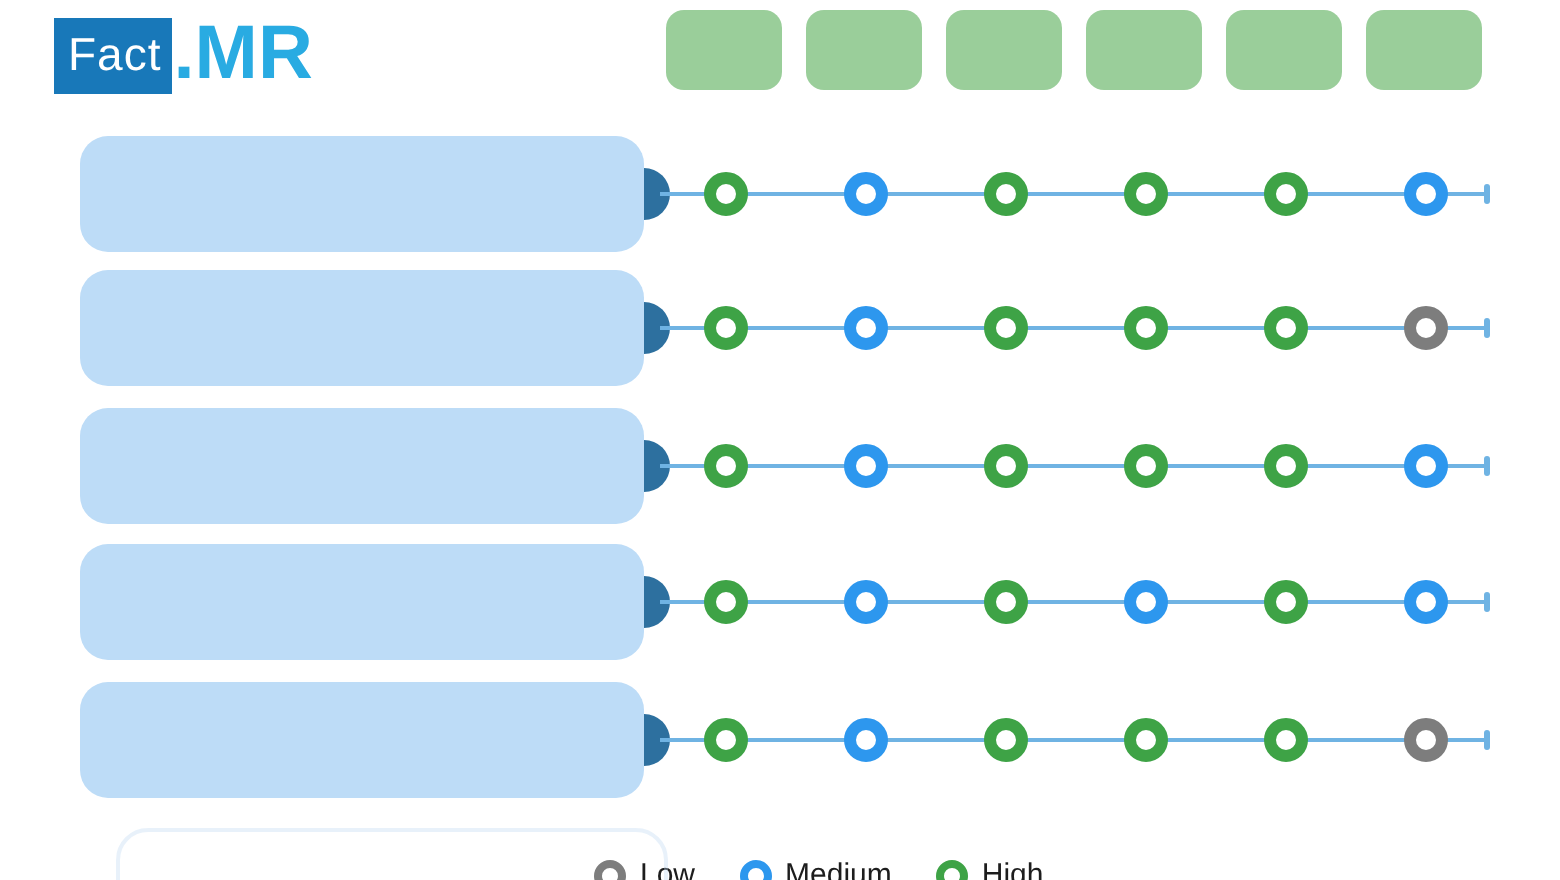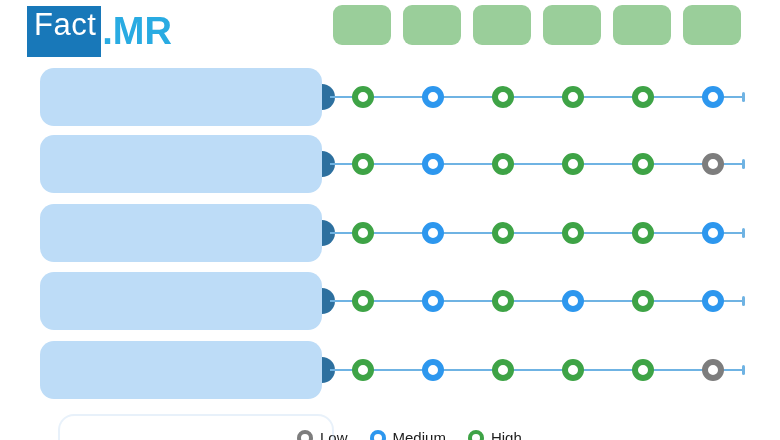--- a/index.html
+++ b/index.html
@@ -4,22 +4,22 @@
 <style>
   html,body { margin:0; padding:0; background:#fff; }
   .stage {
     position:relative; width:780px; height:440px; background:#ffffff;
     overflow:hidden; font-family:"Liberation Sans", sans-serif;
   }
 
   
   .logo { position:absolute; left:27px; top:6px; display:flex; align-items:center; }
   .logo-fact {
-    background:var(--logo-bg,#1878B9); color:#fff; font-size:31px; line-height:37px;
-    padding:0 5px 14px 7px; letter-spacing:0.5px;
+    background:var(--logo-bg,#1878B9); color:#fff; font-size:23px; line-height:37px;
+    padding:0 5px 1px 7px; letter-spacing:0.5px;
   }
   .logo-suffix { color:var(--logo-suffix,#29ABE2); font-weight:700; font-size:38px; margin-left:1px; }
 
   
   #header-boxes { position:absolute; left:0; top:0; }
   .header-box {
     position:absolute; top:5px; width:58px; height:40px; border-radius:9px;
     background:var(--header-box,#9ACE9A);
     color:transparent; font-size:9px; overflow:hidden;
   }

